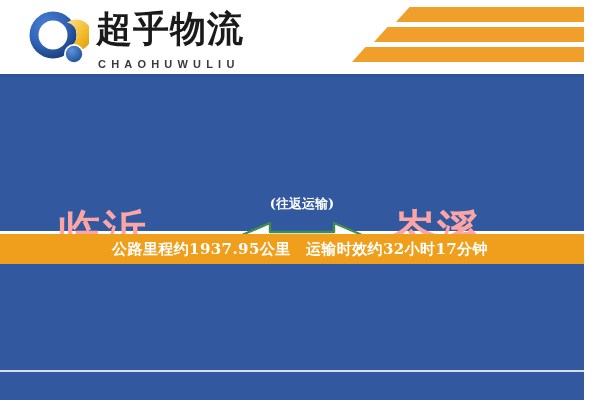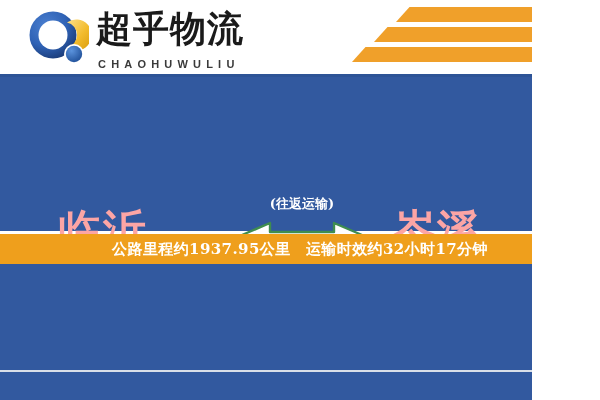--- a/index.html
+++ b/index.html
@@ -5,21 +5,21 @@
   html, body {
     margin: 0;
     padding: 0;
     background: #ffffff;
   }
   body {
     font-family: "Liberation Sans", "DejaVu Sans", sans-serif;
   }
   #poster {
     position: relative;
-    width: 532px;
+    width: 584px;
     height: 400px;
     overflow: hidden;
     background: #ffffff;
   }
 
   
   .header {
     position: absolute;
     left: 0; top: 0;
     width: 600px; height: 74px;

